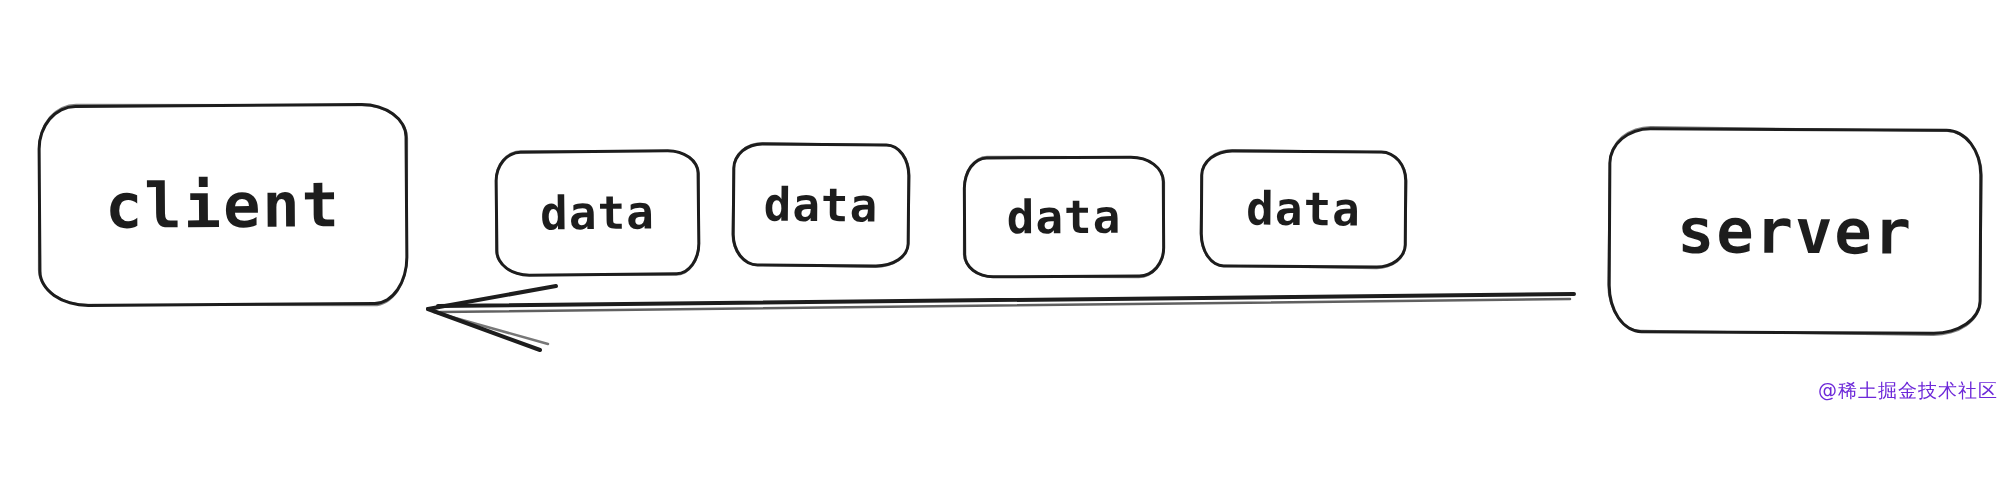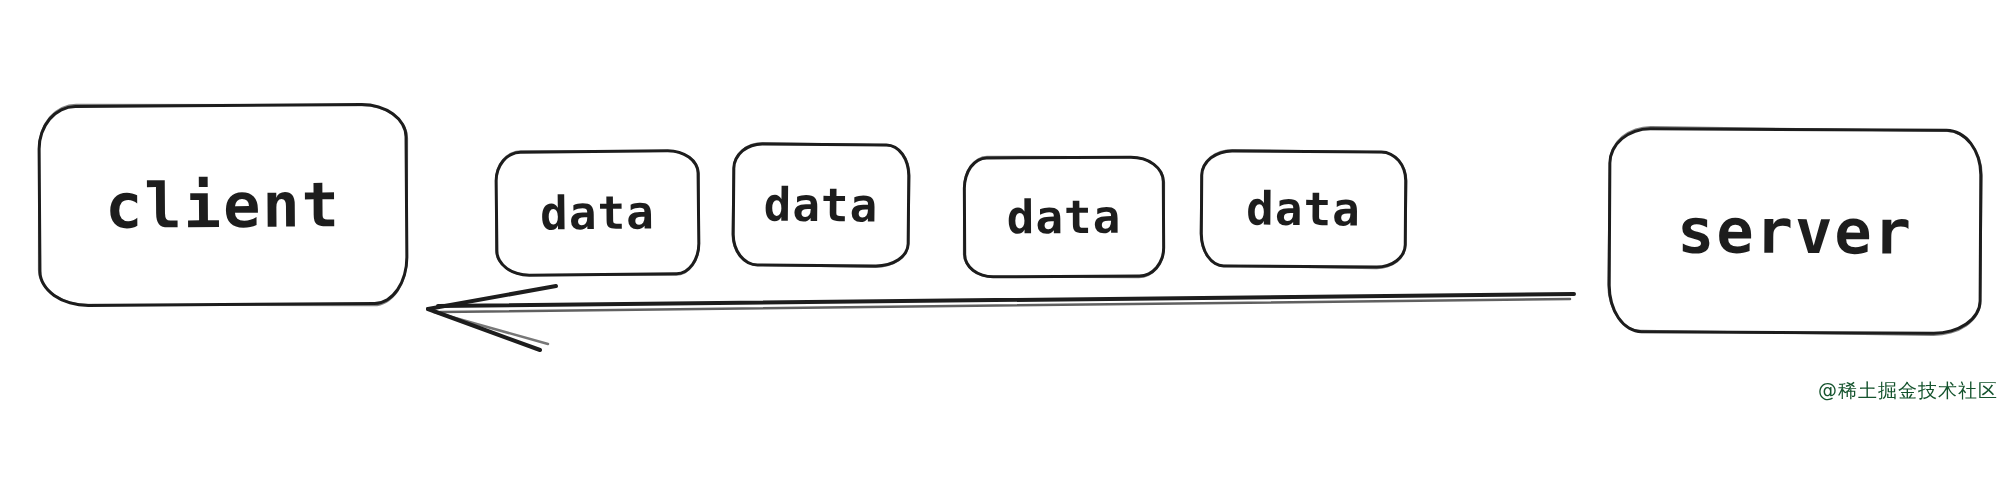--- a/index.html
+++ b/index.html
@@ -92,21 +92,21 @@
     width: 2008px; height: 504px;
     pointer-events: none;
   }
 
   .watermark {
     position: absolute;
     right: 10px;
     bottom: 8px;
     font-family: "DejaVu Sans", sans-serif;
     font-size: 19px;
-    color: #14532d;
+    color: #6d28d9;
     letter-spacing: 1px;
   }
 </style>
 </head>
 <body>
 
 <div class="canvas">
 
   <div class="node node-client">
     <span>client</span>

